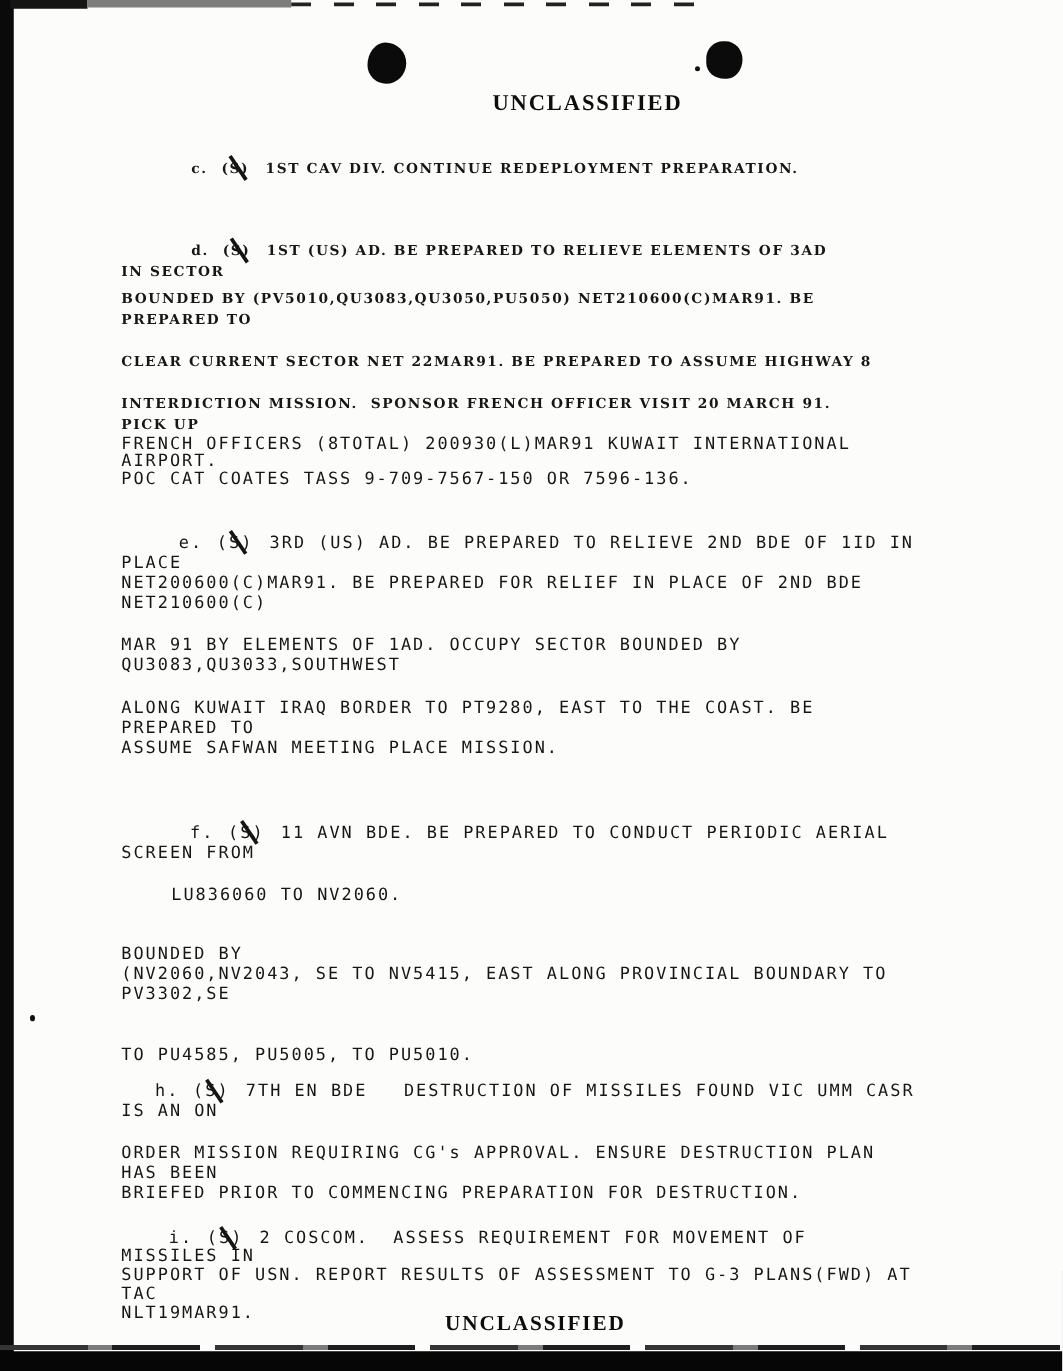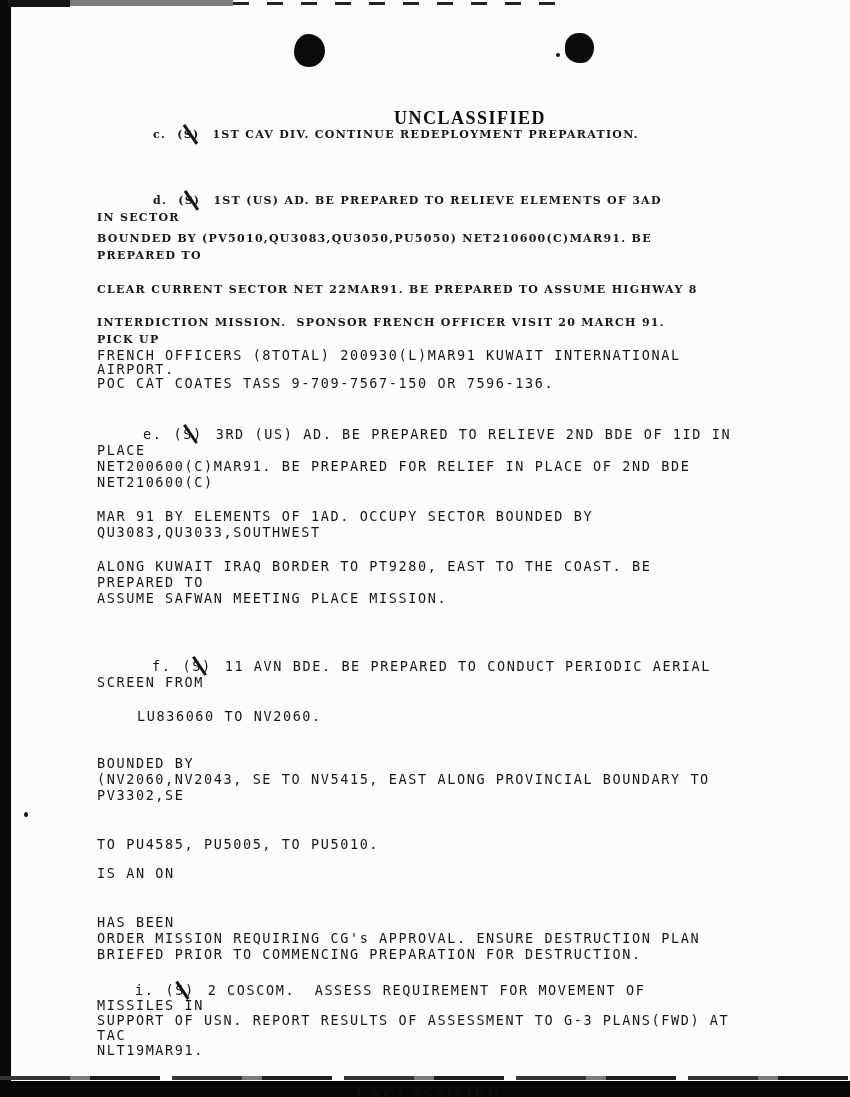--- a/index.html
+++ b/index.html
@@ -12,21 +12,21 @@
   .lh15{line-height:15px;}
   .i56{padding-left:56px;}
   .i46{padding-left:46px;}
   .i55{padding-left:55px;}
   .i60{padding-left:60px;}
   .i27{padding-left:27px;}
   .i38{padding-left:38px;}
   .mk{margin-right:11px;}
   .cls{position:relative;display:inline-block;margin-right:13px;}
   .cls::after{content:'';position:absolute;left:52%;top:-3px;bottom:-3px;width:2.5px;background:#141414;transform:rotate(-34deg);}
-  .stamp{position:absolute;font-family:"Liberation Serif",serif;font-weight:700;letter-spacing:1.5px;color:#0d0d0d;white-space:pre;margin-top:36px;}
+  .stamp{position:absolute;font-family:"Liberation Serif",serif;font-weight:700;letter-spacing:1.5px;color:#0d0d0d;white-space:pre;}
   .stamp-top{left:394px;top:72px;font-size:18px;}
   .stamp-bottom{left:356px;top:1049px;font-size:17px;}
   .edge-left{position:absolute;left:0;top:0;width:11px;height:1097px;background:#0a0a0a;}
   .edge-top1{position:absolute;left:8px;top:0;width:62px;height:7px;background:#151515;}
   .edge-top2{position:absolute;left:70px;top:0;width:163px;height:6px;background:#7d7d7d;}
   .edge-top3{position:absolute;left:233px;top:2px;width:330px;height:3px;background:repeating-linear-gradient(90deg,#232323 0 16px,transparent 16px 34px);}
   .edge-bottom-line{position:absolute;left:0;top:1076px;width:850px;height:4px;background:repeating-linear-gradient(90deg,#343434 0 70px,#7a7a7a 70px 90px,#1e1e1e 90px 160px,transparent 160px 172px);}
   .edge-bottom-band{position:absolute;left:0;top:1081px;width:850px;height:16px;background:#060606;}
   .punch{position:absolute;background:#0b0b0b;}
   .punch-left{left:294px;top:34px;width:31px;height:33px;border-radius:46% 54% 52% 48% / 55% 50% 50% 45%;}
@@ -104,25 +104,26 @@
   <div class="blk" style="top:755px;">
     <div class="ln mono">BOUNDED BY</div>
     <div class="ln mono">(NV2060,NV2043, SE TO NV5415, EAST ALONG PROVINCIAL BOUNDARY TO</div>
     <div class="ln mono">PV3302,SE</div>
   </div>
   <div class="blk" style="top:836px;">
     <div class="ln mono">TO PU4585, PU5005, TO PU5010.</div>
   </div>
 
   <div class="blk" style="top:865px;">
+    <div class="ln mono i27"><span class="mk">h.</span><span class="cls">(S)</span><span>7TH EN BDE   DESTRUCTION OF MISSILES FOUND VIC UMM CASR</span></div>
     <div class="ln mono">IS AN ON</div>
   </div>
   <div class="blk" style="top:914px;">
+    <div class="ln mono">ORDER MISSION REQUIRING CG's APPROVAL. ENSURE DESTRUCTION PLAN</div>
     <div class="ln mono">HAS BEEN</div>
-    <div class="ln mono">ORDER MISSION REQUIRING CG's APPROVAL. ENSURE DESTRUCTION PLAN</div>
     <div class="ln mono">BRIEFED PRIOR TO COMMENCING PREPARATION FOR DESTRUCTION.</div>
   </div>
 
   <div class="blk" style="top:983px;">
     <div class="ln mono lh15 i38"><span class="mk">i.</span><span class="cls">(S)</span><span>2 COSCOM.  ASSESS REQUIREMENT FOR MOVEMENT OF</span></div>
     <div class="ln mono lh15">MISSILES IN</div>
     <div class="ln mono lh15">SUPPORT OF USN. REPORT RESULTS OF ASSESSMENT TO G-3 PLANS(FWD) AT</div>
     <div class="ln mono lh15">TAC</div>
     <div class="ln mono lh15">NLT19MAR91.</div>
   </div>

